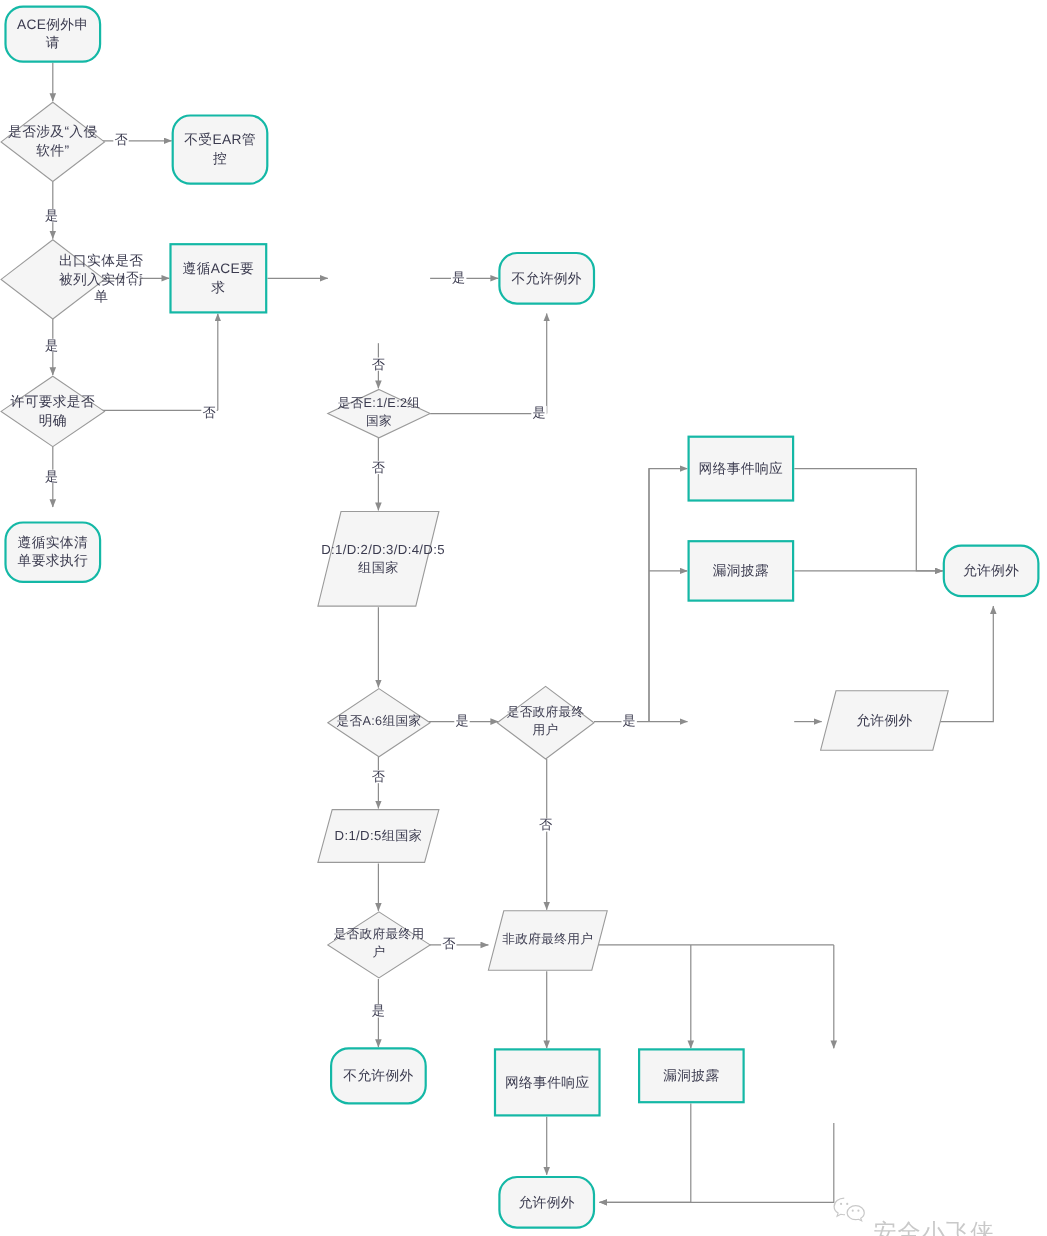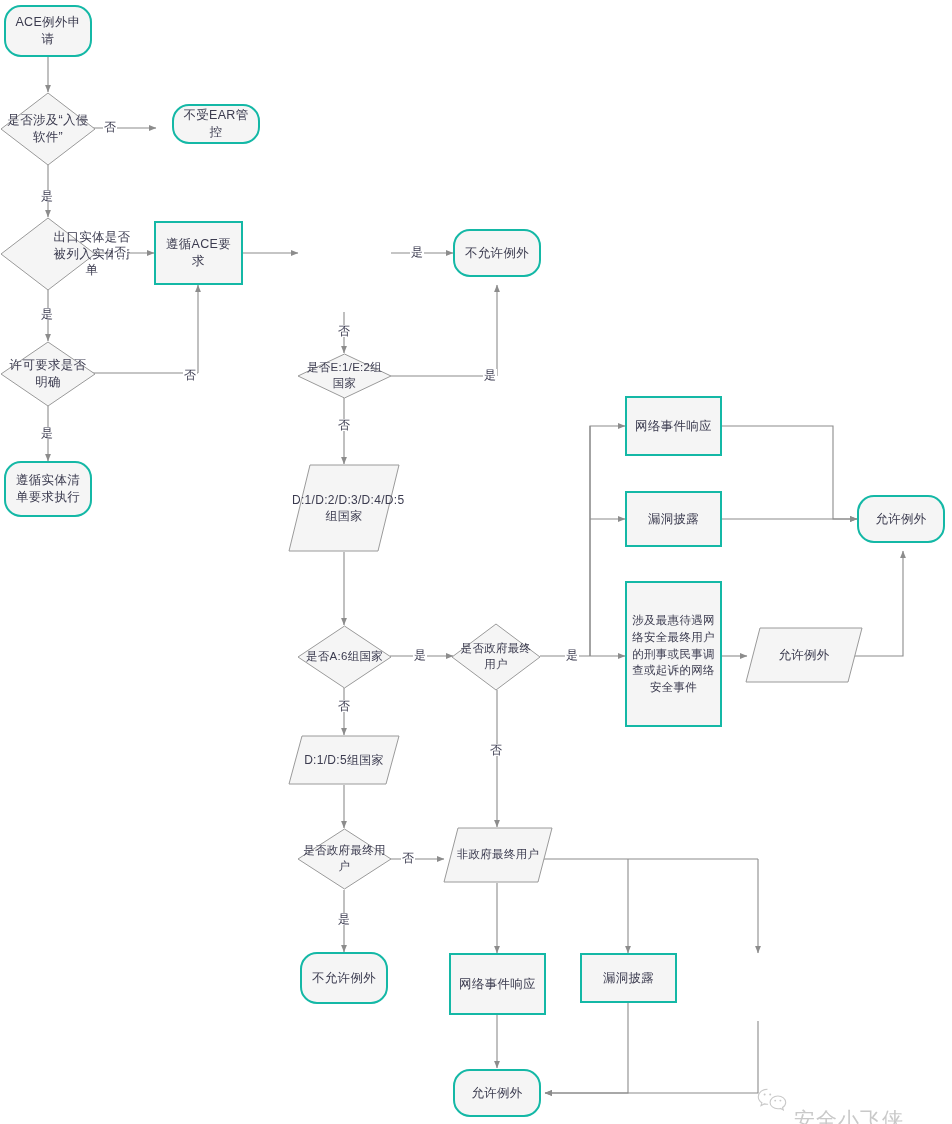--- a/index.html
+++ b/index.html
@@ -179,21 +179,21 @@
     <span class="node-label">ACE例外申请</span>
   </div>
 
   <div class="shapewrap" style="left:0px;top:92px;width:96px;height:74px;">
     <svg viewBox="0 0 96 74" width="96" height="74">
       <polygon class="diamond-poly" points="48,1 95,37 48,73 1,37"></polygon>
     </svg>
     <span class="txt">是否涉及“入侵软件”</span>
   </div>
 
-  <div class="node rounded" style="left:172px;top:104px;width:88px;height:40px;">
+  <div class="node rounded" style="left:156px;top:104px;width:88px;height:64px;">
     <span class="node-label">不受EAR管控</span>
   </div>
 
   <div class="shapewrap" style="left:0px;top:217px;width:96px;height:74px;padding-left:44px;">
     <svg viewBox="0 0 96 74" width="96" height="74">
       <polygon class="diamond-poly" points="48,1 95,37 48,73 1,37"></polygon>
     </svg>
     <span class="txt">出口实体是否被列入实体清单</span>
   </div>
 
@@ -201,21 +201,21 @@
     <span class="node-label">遵循ACE要求</span>
   </div>
 
   <div class="shapewrap" style="left:0px;top:341px;width:96px;height:66px;">
     <svg viewBox="0 0 96 66" width="96" height="66">
       <polygon class="diamond-poly" points="48,1 95,33 48,65 1,33"></polygon>
     </svg>
     <span class="txt">许可要求是否明确</span>
   </div>
 
-  <div class="node rounded" style="left:4px;top:461px;width:88px;height:56px;">
+  <div class="node rounded" style="left:4px;top:474px;width:88px;height:56px;">
     <span class="node-label">遵循实体清单要求执行</span>
   </div>
 
 
   <div class="node rounded" style="left:453px;top:229px;width:88px;height:48px;">
     <span class="node-label">不允许例外</span>
   </div>
 
   <div class="shapewrap" style="left:297px;top:353px;width:95px;height:46px;">
     <svg viewBox="0 0 95 46" width="95" height="46">
@@ -246,23 +246,20 @@
   </div>
 
   <div class="node rect" style="left:625px;top:396px;width:97px;height:60px;">
     <span class="node-label">网络事件响应</span>
   </div>
 
   <div class="node rect" style="left:625px;top:491px;width:97px;height:56px;">
     <span class="node-label">漏洞披露</span>
   </div>
 
-  <div class="node rect" style="left:625px;top:581px;width:97px;height:146px;">
-    <span class="node-label" style="font-size:11.5px;line-height:1.45;">涉及最惠待遇网络安全最终用户的刑事或民事调查或起诉的网络安全事件</span>
-  </div>
 
   <div class="shapewrap" style="left:745px;top:627px;width:118px;height:56px;">
     <svg viewBox="0 0 118 56" width="118" height="56">
       <polygon class="para-poly" points="15,1 117,1 103,55 1,55"></polygon>
     </svg>
     <span class="txt">允许例外</span>
   </div>
 
   <div class="node rounded" style="left:857px;top:495px;width:88px;height:48px;">
     <span class="node-label">允许例外</span>

